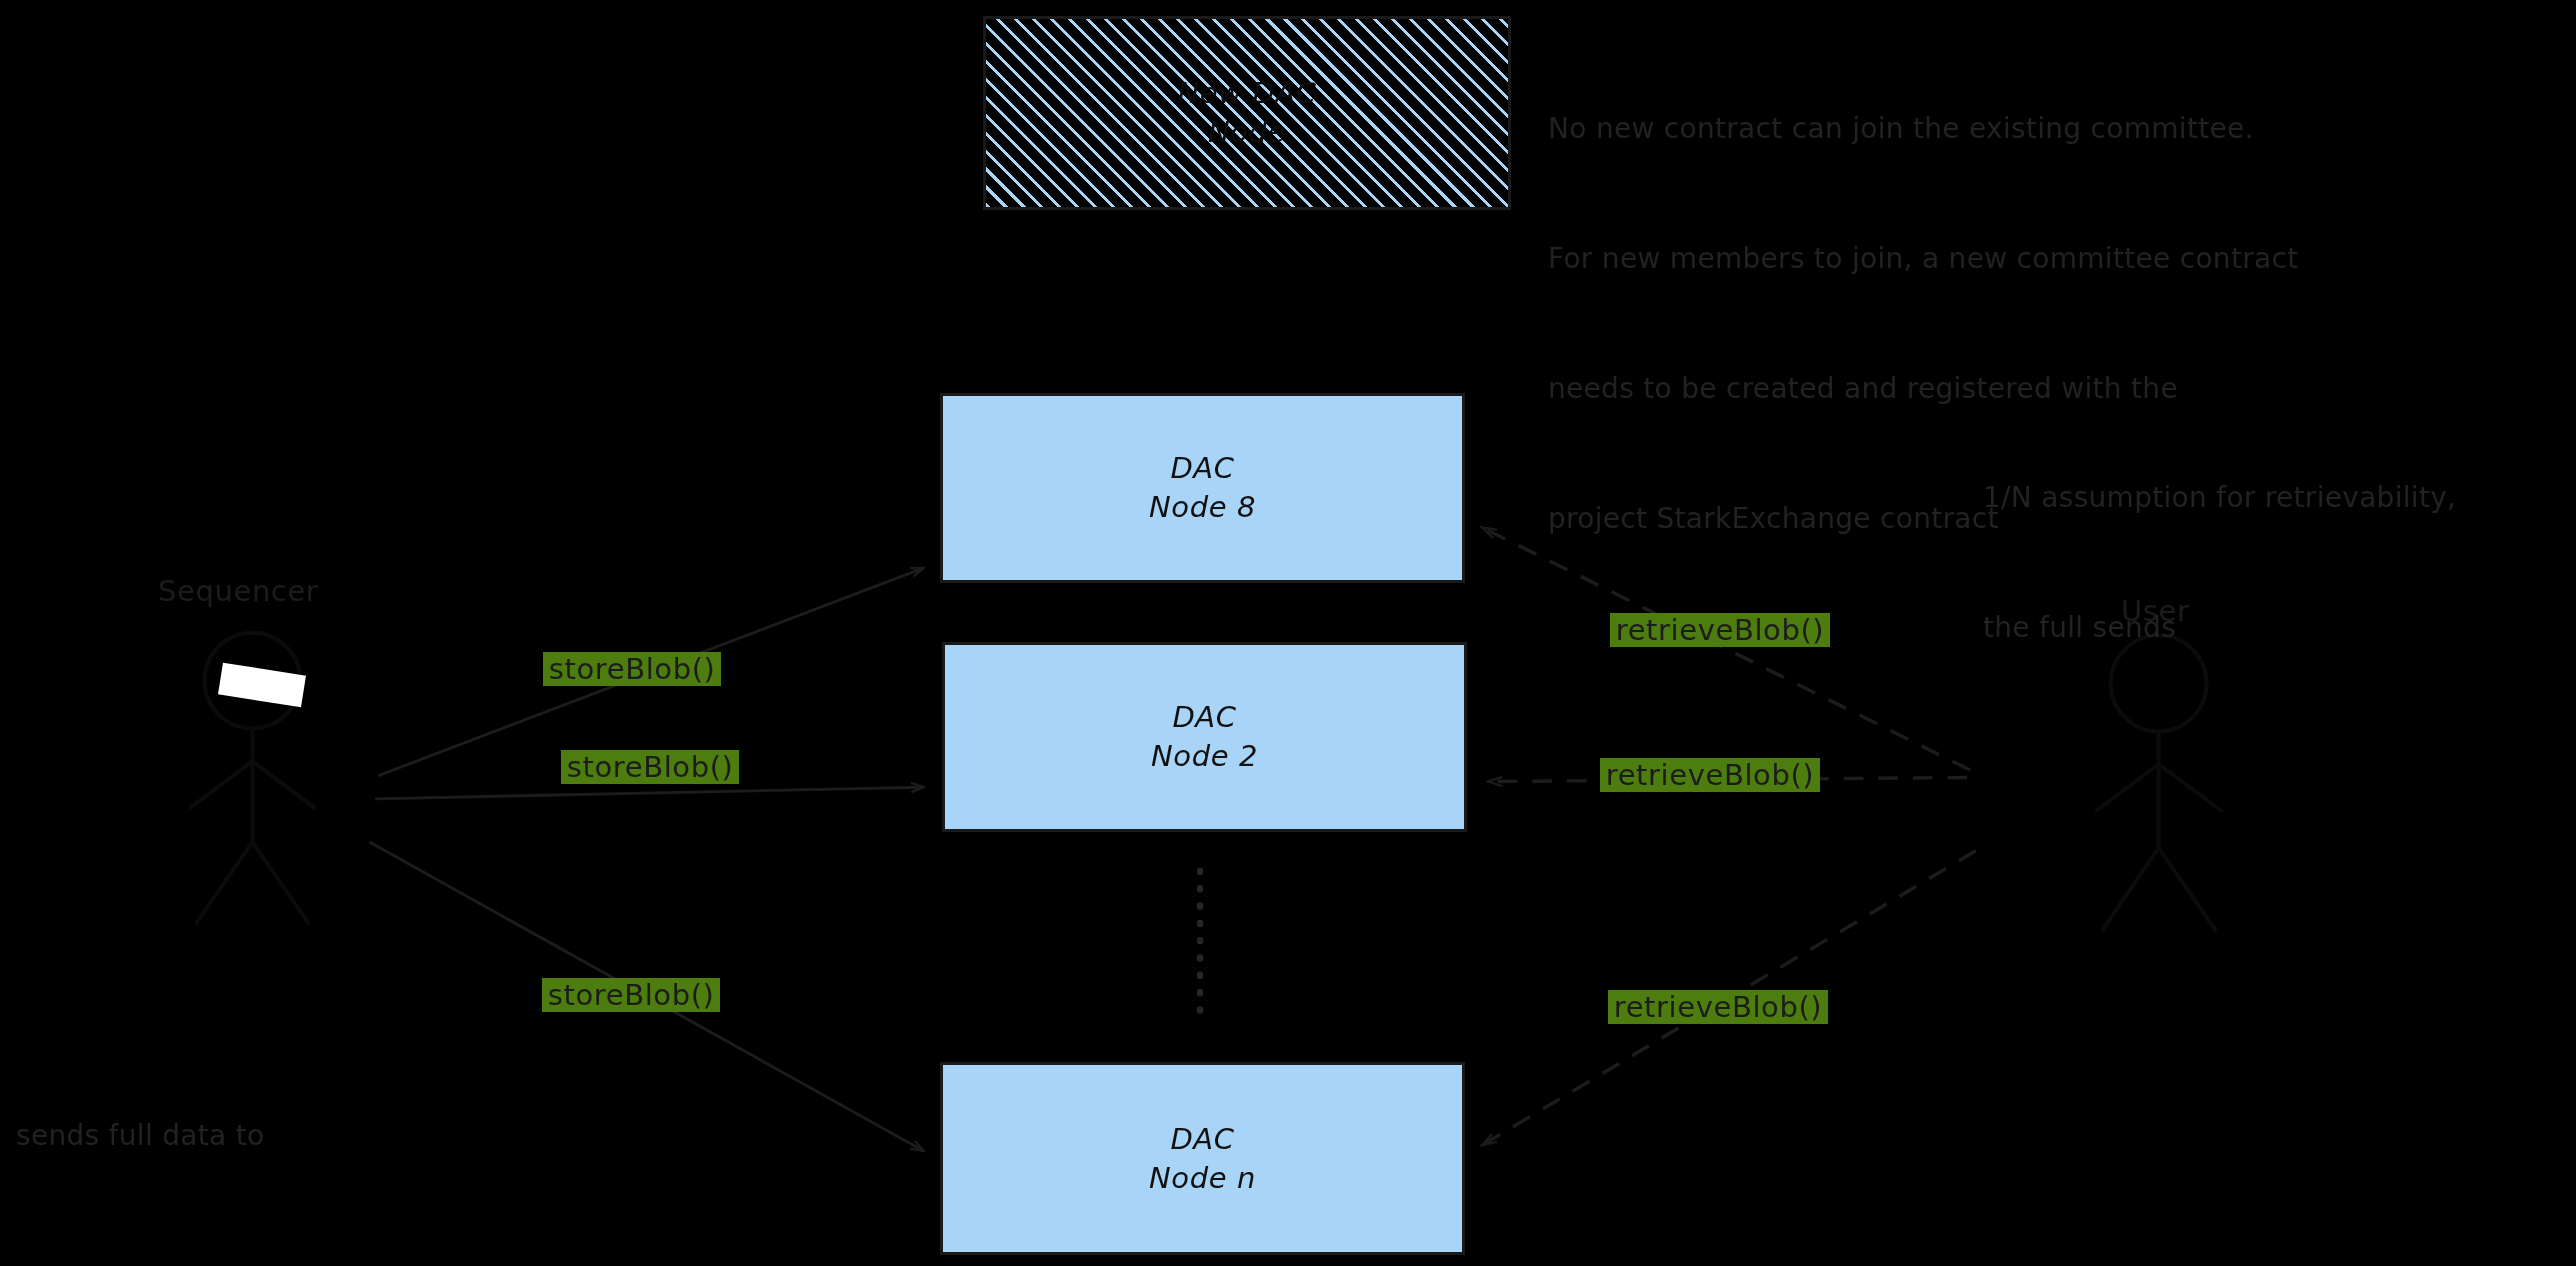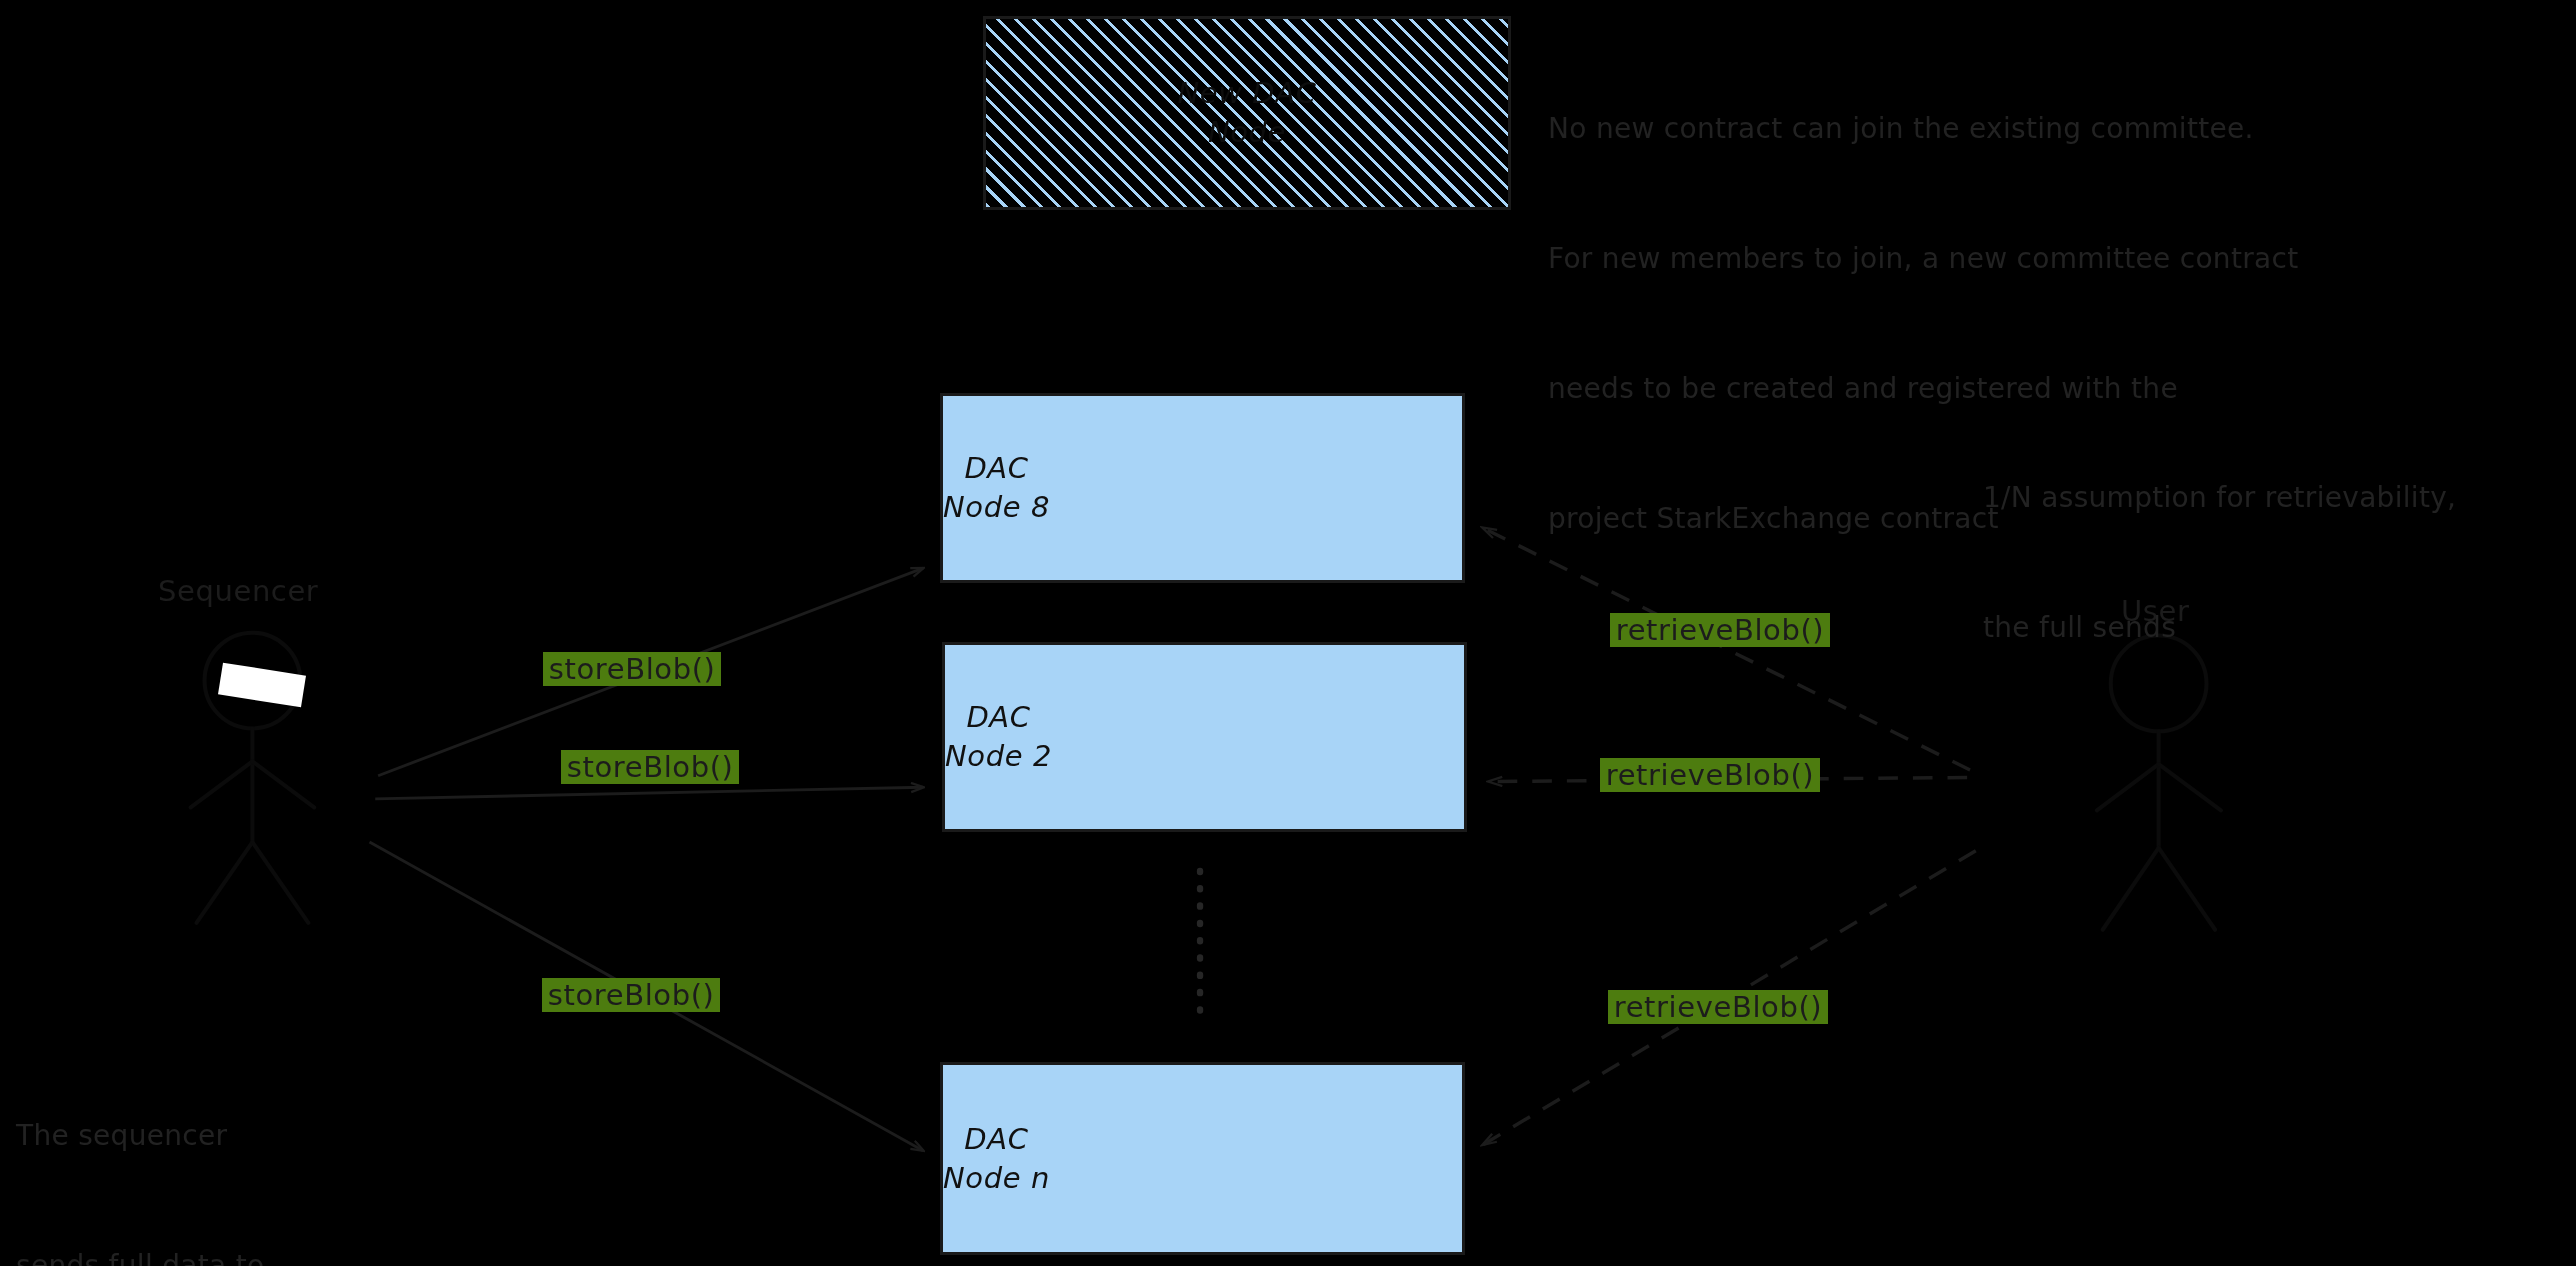--- a/index.html
+++ b/index.html
@@ -48,21 +48,21 @@
   }
 
   
   .node-box {
     position: absolute;
     background: #a8d4f7;
     border: 3.5px solid #1a1a1a;
     box-sizing: border-box;
     display: flex;
     align-items: center;
-    justify-content: flex-start;
+    justify-content: center;
   }
   .node-box .inner {
     color: #111111;
     font-size: 29px;
     line-height: 1.34;
     text-align: center;
     font-style: italic;
     letter-spacing: 0.6px;
   }
 
@@ -197,19 +197,18 @@
     <div>needs to be created and registered with the</div>
     <div>project StarkExchange contract</div>
   </div>
 
   <div class="hand note" style="left:1983px; top:389px; width:594px;">
     <div>1/N assumption for retrievability,</div>
     <div>the full sends</div>
   </div>
 
   <div class="hand note" style="left:16px; top:1027px; width:438px;">
-    <div>The sequencer</div>
     <div>sends full data to</div>
     
   </div>
 
 </div>
 
 
 </body></html>

